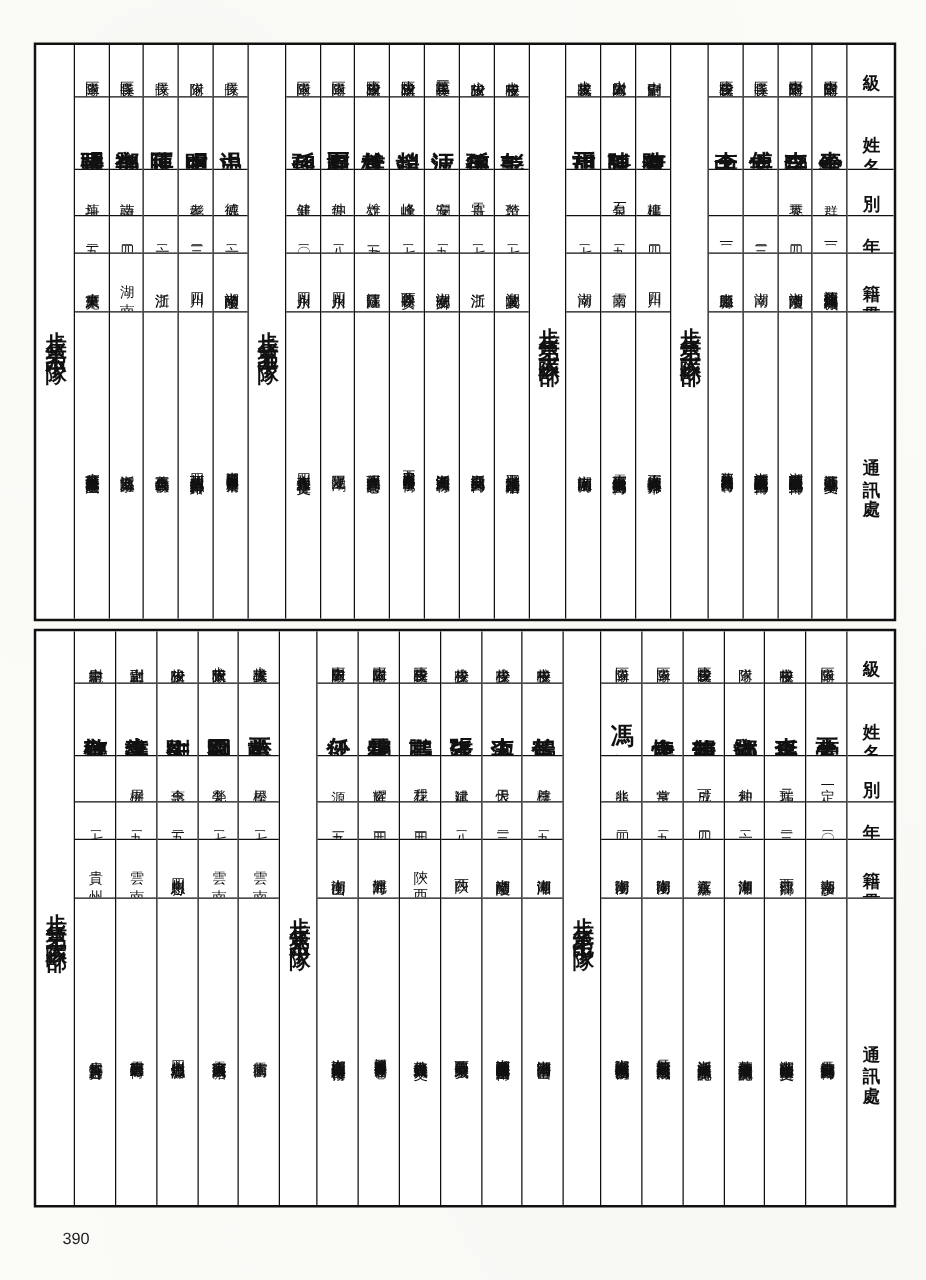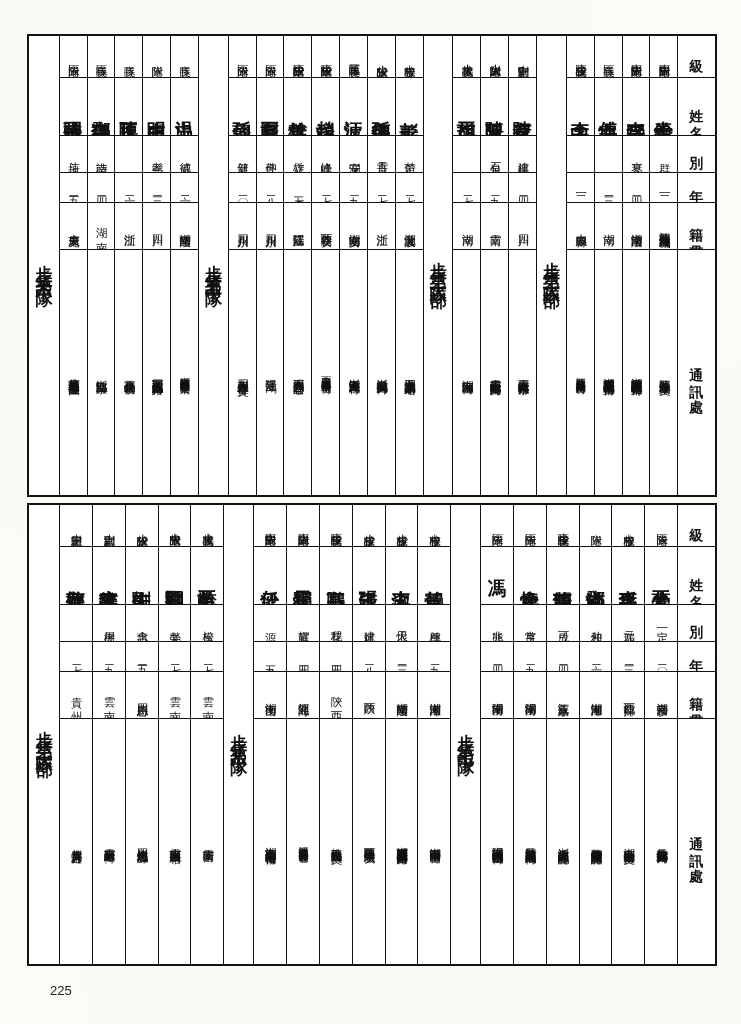--- a/index.html
+++ b/index.html
@@ -881,14 +881,14 @@
           <div class="cell h-addr f-addr lastrow">
             <span class="v">貴州黃郡迁升台</span>
           </div>
         </div>
         <div class="col unitcol last" style="width: 30px;">
           <span class="v f-unit">步兵第三大隊部</span>
         </div>
       </div>
 
   </div>
-  <div class="pagenum">225</div>
+  <div class="pagenum">390</div>
 </div>
 
 </body></html>

